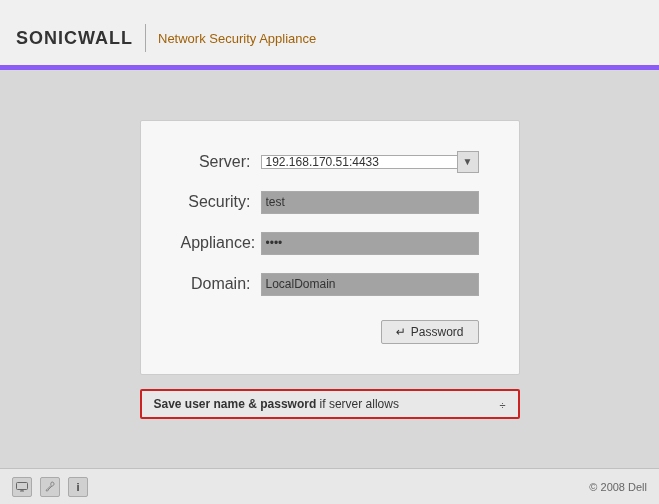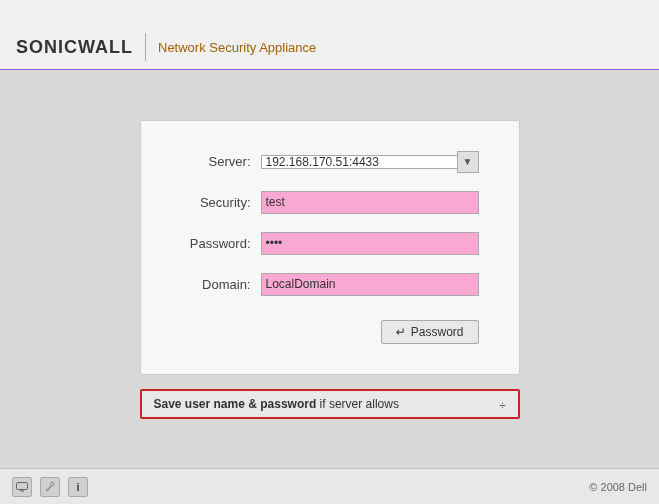--- a/index.html
+++ b/index.html
@@ -10,24 +10,24 @@
       font-family: Arial, sans-serif;
       font-size: 13px;
       overflow: hidden;
       display: flex;
       flex-direction: column;
     }
 
     
     .header {
       background: #f0f0f0;
-      border-bottom: 1px solid #8b5cf6;
-      padding: 8px 16px;
-      display: flex;
-      align-items: flex-end;
+      border-bottom: 5px solid #8b5cf6;
+      padding: 24px 16px;
+      display: flex;
+      align-items: flex-start;
       height: 70px;
       flex-shrink: 0;
     }
     .sonicwall-logo {
       display: flex;
       align-items: center;
       gap: 0;
     }
     .logo-text {
       font-size: 18px;
@@ -74,27 +74,27 @@
     .form-row {
       display: flex;
       align-items: center;
       margin-bottom: 8px;
     }
     .form-label {
       width: 80px;
       text-align: right;
       padding-right: 10px;
       color: #444;
-      font-size: 13px;
+      font-size: 16px;
     }
     .form-input {
       flex: 1;
       height: 23px;
       border: 1px solid #aaa;
-      background: #f9a8d4;
+      background: #a3a3a3;
       padding: 2px 4px;
       font-size: 12px;
       color: #333;
     }
     .server-row {
       display: flex;
       align-items: center;
     }
     .server-input {
       flex: 1;
@@ -219,21 +219,21 @@
         <div class="server-dropdown-btn">▼</div>
       </div>
     </div>
 
     <div class="form-row">
       <label class="form-label">Security:</label>
       <input class="form-input" type="text" value="test" style="">
     </div>
 
     <div class="form-row">
-      <label class="form-label">Password:</label>
+      <label class="form-label">Appliance:</label>
       <input class="form-input" type="password" value="••••" style="">
     </div>
 
     <div class="form-row">
       <label class="form-label">Domain:</label>
       <input class="form-input" type="text" value="LocalDomain" style="">
     </div>
 
     <div class="connect-row">
       <button class="connect-btn">

